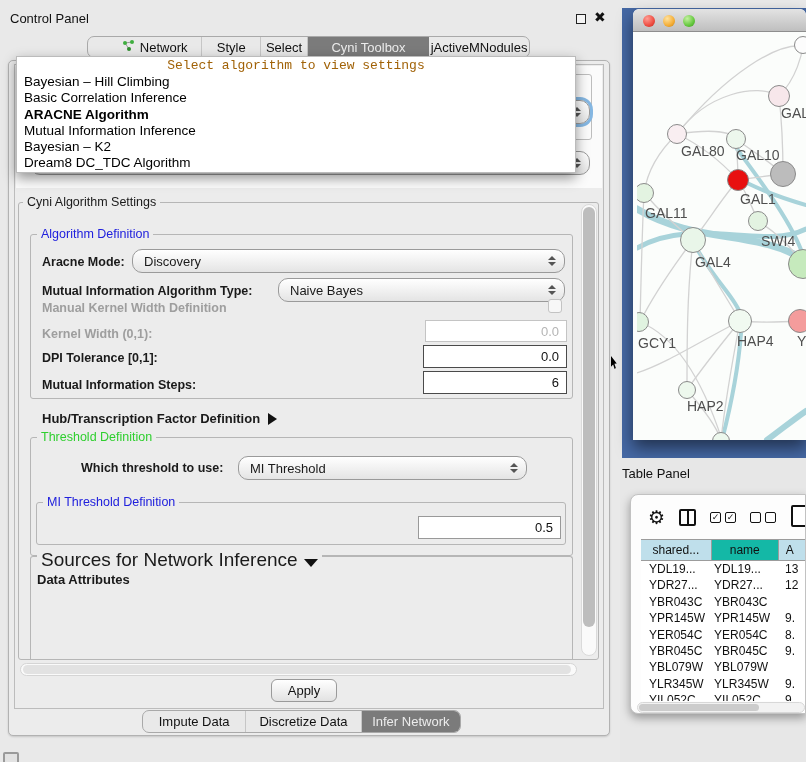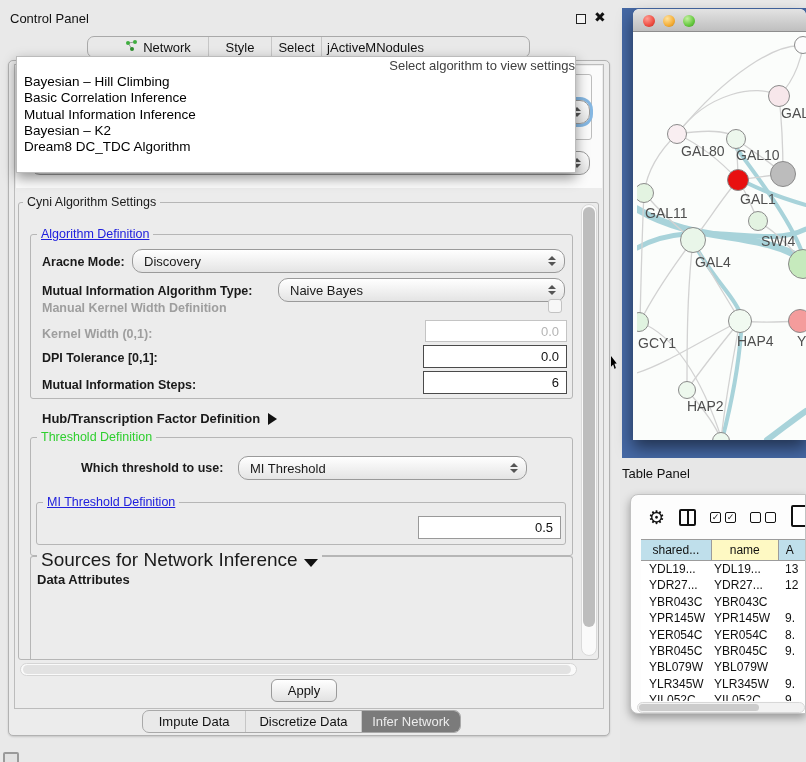--- a/index.html
+++ b/index.html
@@ -25,21 +25,21 @@
   .infer-group { position:absolute; left:24px; top:74px; width:568px; height:66px; border:1px solid #bdbdbd; border-radius:3px; }
   .combo { position:absolute; height:24px; border:1px solid #9a9a9a; border-radius:10px; background:linear-gradient(#ffffff,#e4e4e4); font-size:13px; color:#1a1a1a; display:flex; align-items:center; padding:0 26px 0 11px; }
   .combo .stepper { position:absolute; right:8px; top:50%; transform:translateY(-50%); display:flex; flex-direction:column; gap:2px; }
   .tri-up { width:0; height:0; border-left:4px solid transparent; border-right:4px solid transparent; border-bottom:4px solid #555; }
   .tri-dn { width:0; height:0; border-left:4px solid transparent; border-right:4px solid transparent; border-top:4px solid #555; }
   .combo.focusring { box-shadow:0 0 0 3px #85b7e2; }
   .combo.ghost { color:#b3b3b3; }
 
   .group { position:absolute; border:1px solid #b6b6b6; border-radius:3px; }
   .gtitle { position:absolute; font-size:12.5px; background:#ececec; padding:0 4px; white-space:nowrap; }
-  .blue  { color:#2020dd;text-decoration:underline; } .green { color:#2ecf2e; } .black { color:#1a1a1a; }
+  .blue  { color:#2020dd; } .green { color:#2ecf2e; } .black { color:#1a1a1a; }
 
   .flabel { position:absolute; font-size:12.5px; font-weight:bold; color:#1a1a1a; white-space:nowrap; }
   .flabel.dis { color:#9e9e9e; }
   .tfield { position:absolute; background:#fff; border:1px solid #999; font-size:13px; color:#111; display:flex; align-items:center; justify-content:flex-end; padding:0 7px; }
   .tfield.dis { color:#b5b5b5; border-color:#c4c4c4; }
   .tfield.strong { border-color:#4a4a4a; }
   .cbox { position:absolute; width:14px; height:14px; border:1px solid #c3c3c3; border-radius:3px; background:#f7f7f7; }
 
   .hub-arrow { display:inline-block; width:0; height:0; border-top:6px solid transparent; border-bottom:6px solid transparent; border-left:9px solid #111; margin-left:8px; vertical-align:-2px; }
   .down-arrow { display:inline-block; width:0; height:0; border-left:7px solid transparent; border-right:7px solid transparent; border-top:8px solid #111; margin-left:6px; vertical-align:-1px; }
@@ -49,21 +49,21 @@
   .attr-scroll { position:absolute; left:504px; top:4px; width:9px; height:58px; background:#b3b3b3; border-radius:5px; }
 
   .vscroll { position:absolute; left:581px; top:204px; width:16px; height:452px; background:#fafafa; border:1px solid #dadada; border-radius:8px; }
   .vscroll .thumb { position:absolute; left:1px; top:2px; width:12px; height:420px; background:#bdbdbd; border-radius:7px; }
   .hscroll { position:absolute; left:20px; top:663px; width:557px; height:13px; background:#fafafa; border:1px solid #d5d5d5; border-radius:7px; }
   .hscroll .thumb { position:absolute; left:2px; top:1px; width:548px; height:9px; background:#e2e2e2; border-radius:5px; }
 
   .apply-btn { position:absolute; left:271px; top:679px; width:66px; height:23px; border:1px solid #9a9a9a; border-radius:6px; background:linear-gradient(#ffffff,#e2e2e2); font-size:13px; color:#111; display:flex; align-items:center; justify-content:center; }
 
   .dropdown { position:absolute; left:16px; top:56px; width:560px; height:117px; background:#fff; border:1px solid #bbb; box-shadow:0 5px 12px rgba(0,0,0,.42); z-index:30; }
-  .dd-head { height:17px; line-height:17px; text-align:right; font-size:13px; color:#404040; }
+  .dd-head { height:17px; line-height:17px; text-align:center; font-size:13px; color:#a16207;font-family:Liberation Mono, monospace; }
   .dd-item { height:16.3px; line-height:16.3px; padding-left:7px; font-size:13.5px; color:#000; white-space:nowrap; }
   .dd-item.bold { font-weight:bold; }
 
   .corner-chip { position:absolute; left:3px; top:752px; width:16px; height:14px; border:2px solid #9a9a9a; border-radius:2px; background:#e2e2e2; }
 
   
   .desktop { position:absolute; left:622px; top:8px; width:184px; height:450px; background:#4568a4; }
   .net-window { position:absolute; left:633px; top:9px; width:173px; height:431px; border-radius:6px 6px 0 0; background:#fbfdfb; box-shadow:0 8px 16px rgba(0,0,0,.5); overflow:hidden; }
   .net-titlebar { position:absolute; left:0; top:0; width:100%; height:23px; background:linear-gradient(#e3e3e3,#bfbfbf); border-bottom:1px solid #8e8e8e; border-radius:6px 6px 0 0; }
   .light { position:absolute; top:6px; width:12px; height:12px; border-radius:50%; }
@@ -80,21 +80,21 @@
   .tbl-window { position:absolute; left:630px; top:494px; width:176px; height:220px; background:#fdfdfd; border:1px solid #c2c2c2; border-radius:8px 0 0 8px; box-shadow:0 4px 10px rgba(0,0,0,.35); overflow:hidden; }
   .tbl-toolbar { position:absolute; left:0; top:0; width:100%; height:44px; display:flex; align-items:center; gap:14px; padding-left:17px; }
   .gear { font-size:19px; color:#111; line-height:1; }
   .col-icon { width:17px; height:17px; border:2px solid #111; border-radius:2px; position:relative; }
   .col-icon::after { content:""; position:absolute; left:50%; top:0; width:2px; height:100%; background:#111; transform:translateX(-50%); }
   .cb-pair { display:flex; gap:4px; }
   .mini-cb { width:11px; height:11px; border:1.5px solid #111; border-radius:2px; font-size:9px; line-height:9px; text-align:center; font-weight:bold; color:#111; }
   .file-icon { position:absolute; right:-6px; top:10px; width:20px; height:22px; border:2px solid #111; border-radius:2px; background:#fff; }
   .tbl { position:absolute; left:10px; top:44px; width:166px; height:162px; overflow:hidden; font-size:12px; }
   .tbl-headrow { display:flex; height:22px; border-top:1px solid #9c9c9c; border-bottom:1px solid #9c9c9c; }
-  .th { display:flex; align-items:center; justify-content:center; border-right:1px solid #9c9c9c; background:#fef9c3; font-size:12px; color:#111; overflow:hidden; }
+  .th { display:flex; align-items:center; justify-content:center; border-right:1px solid #9c9c9c; background:#14b8a6; font-size:12px; color:#111; overflow:hidden; }
   .th.hl { background:#bfdfeb; }
   .th:nth-child(1){ width:77px; } .th:nth-child(2){ width:73px; } .th:nth-child(3){ width:30px; justify-content:flex-start; padding-left:7px; }
   .tr { display:flex; height:16.4px; line-height:16.4px; background:#fff; color:#111; }
   .td { overflow:hidden; white-space:nowrap; }
   .td:nth-child(1){ width:77px; padding-left:8px; } .td:nth-child(2){ width:73px; padding-left:2px; } .td:nth-child(3){ width:30px; padding-left:6px; }
   .tbl-hscroll { position:absolute; left:6px; top:207px; width:168px; height:11px; background:#f2f2f2; border:1px solid #d8d8d8; border-radius:6px; }
   .tbl-hscroll .thumb { position:absolute; left:1px; top:1px; width:120px; height:7px; background:#cccccc; border-radius:4px; }
 
   .cursor { position:absolute; left:611px; top:356px; width:9px; height:13px; background:#000; clip-path:polygon(0 0,0 82%,24% 65%,40% 100%,54% 93%,38% 60%,64% 58%); z-index:50; }
 </style>
@@ -119,20 +119,23 @@
           </svg>
       </span>
       <span>Network</span>
     </div>
     <div class="tab" style="width:63px">
         <span>Style</span>
       </div>
     <div class="tab" style="width:50px">
         <span>Select</span>
       </div>
+    <div class="tab sel" style="width:130px">
+        <span>Cyni Toolbox</span>
+      </div>
     <div class="tab" style="width:107px">
         <span>jActiveMNodules</span>
       </div>
   </div>
 
   <div class="main-panel"></div>
   <div class="inner-area"></div>
 
   <div class="infer-bg"></div>
   <div class="infer-group"></div>
@@ -227,20 +230,21 @@
     <div class="tab sel" style="width:99px">
         <span>Infer Network</span>
       </div>
   </div>
 
   <div class="dropdown">
     <div class="dd-head">Select algorithm to view settings</div>
     <div id="dd-items">
         <div class="dd-item">Bayesian – Hill Climbing</div>
         <div class="dd-item">Basic Correlation Inference</div>
+        <div class="dd-item bold">ARACNE Algorithm</div>
         <div class="dd-item">Mutual Information Inference</div>
         <div class="dd-item">Bayesian – K2</div>
         <div class="dd-item">Dream8 DC_TDC Algorithm</div>
       </div>
   </div>
 
   <div class="corner-chip"></div>
 
   <div class="desktop"></div>
   <div class="net-window">

